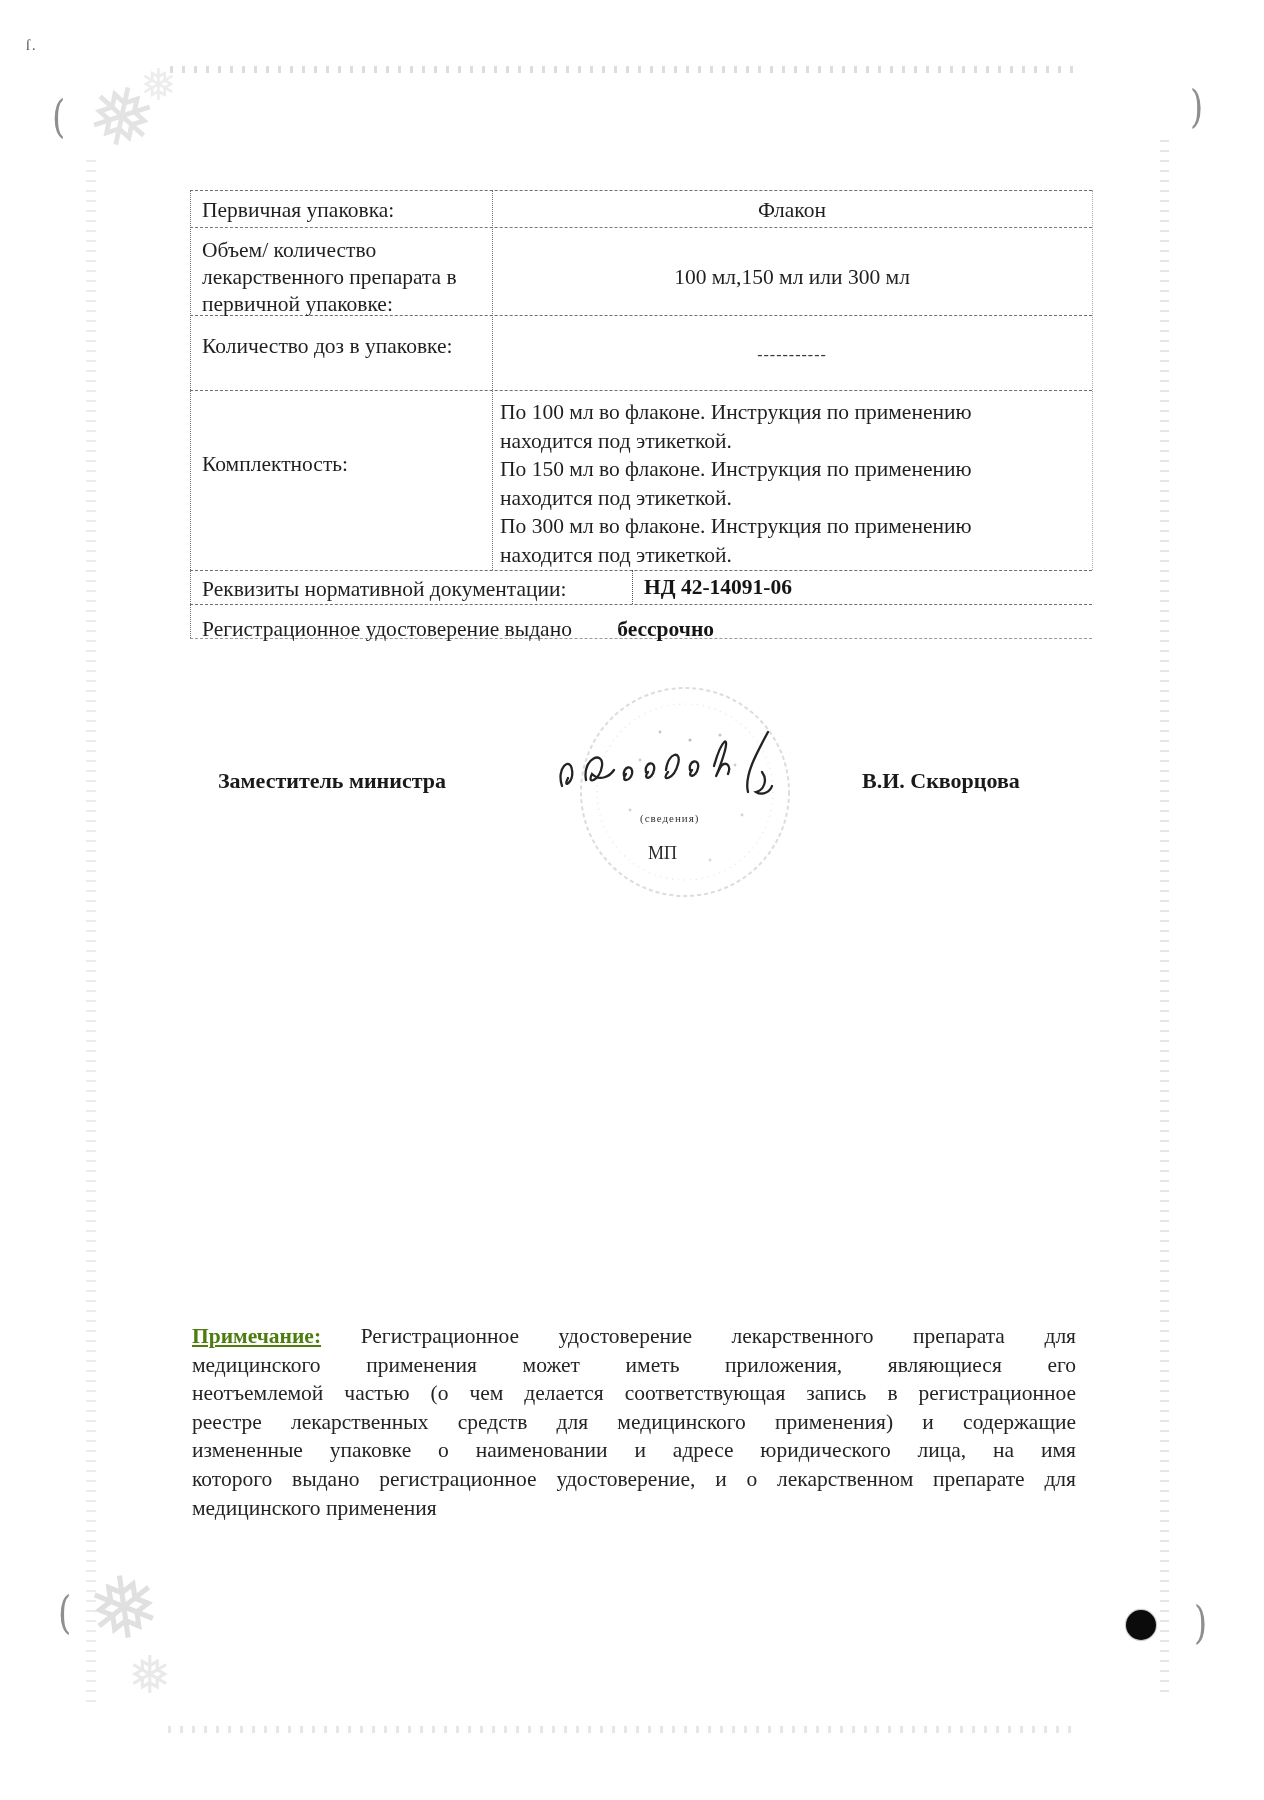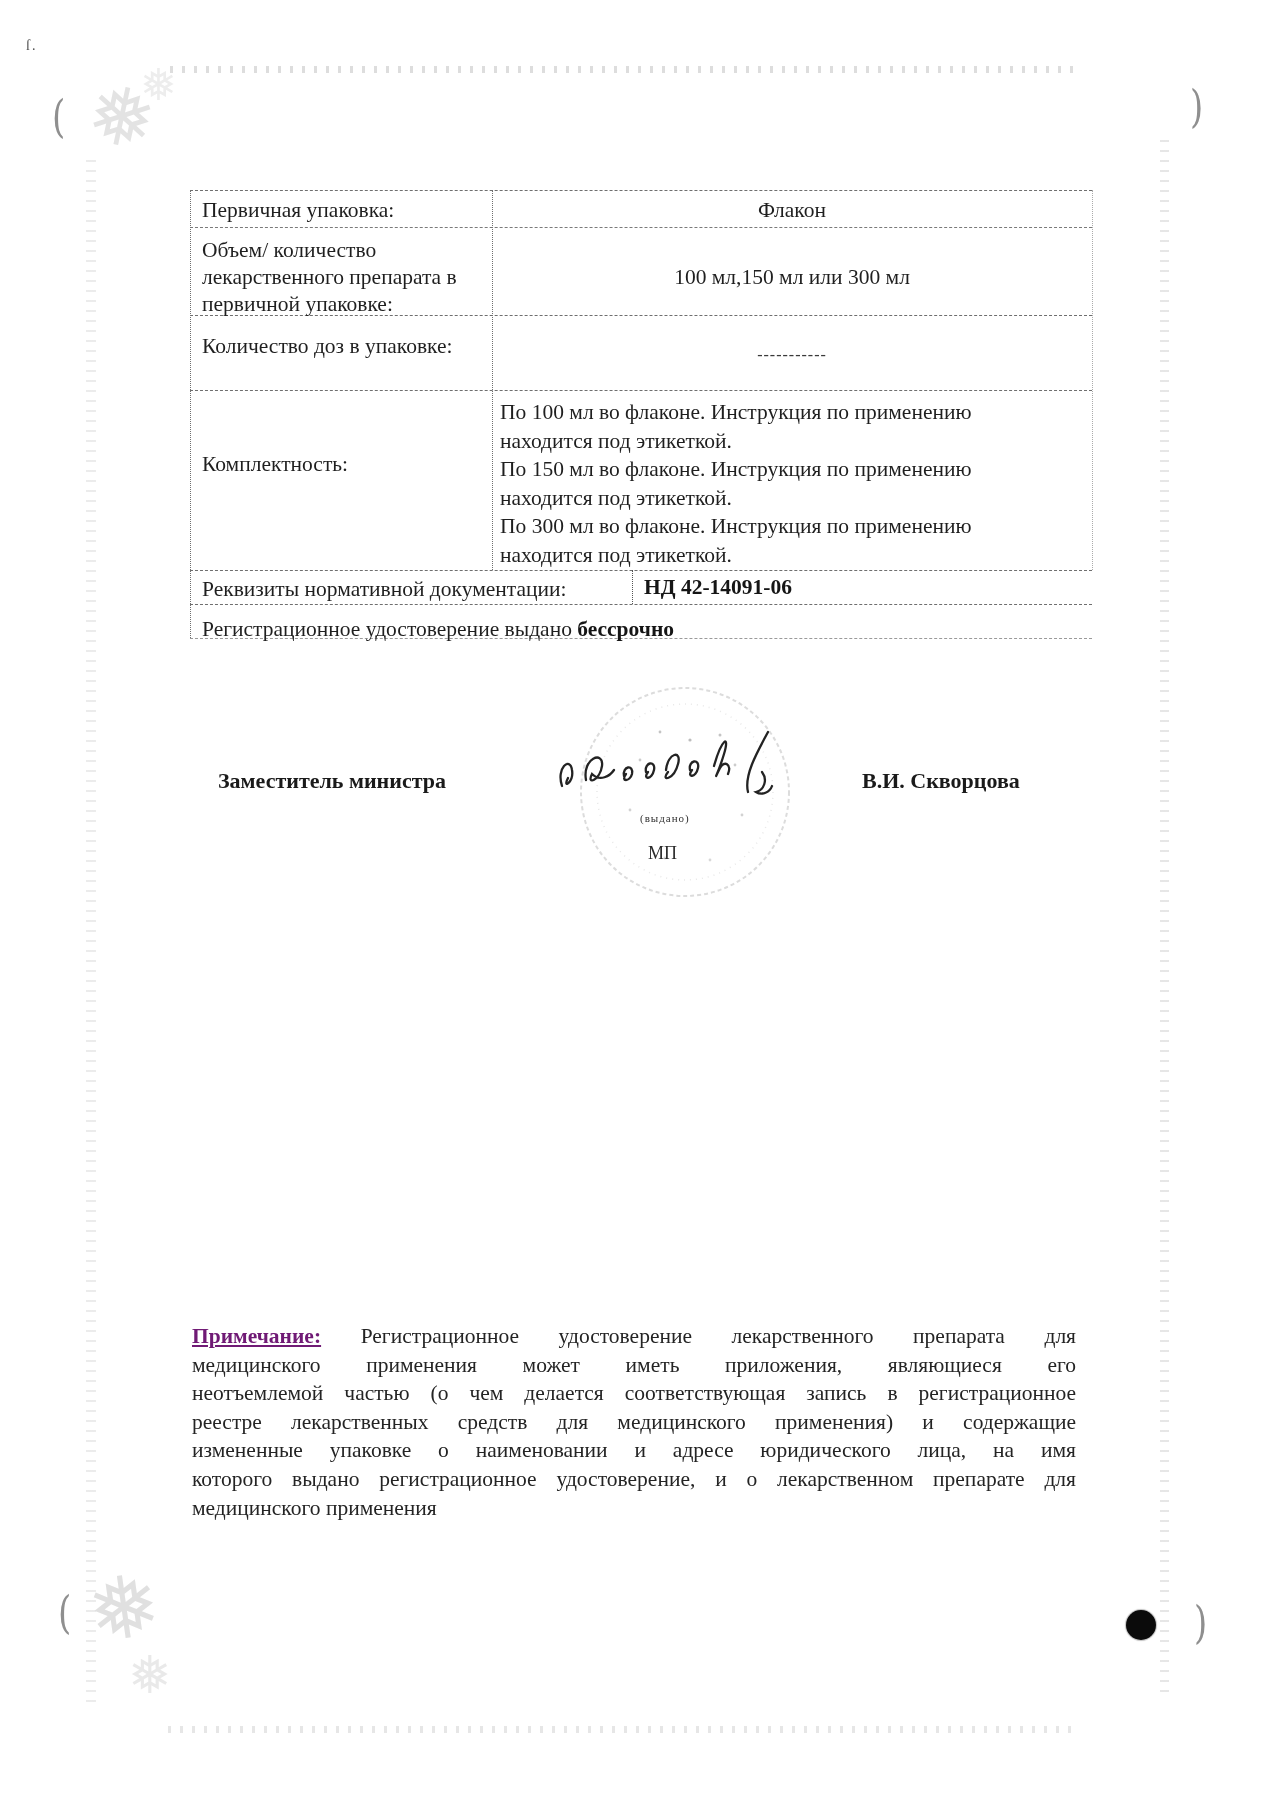--- a/index.html
+++ b/index.html
@@ -27,35 +27,35 @@
   .c-v1{left:492px;top:197px;width:600px;text-align:center;}
   .c-l2{left:202px;top:237px;width:290px;}
   .c-v2{left:492px;top:264px;width:600px;text-align:center;}
   .c-l3{left:202px;top:333px;width:290px;}
   .c-v3{left:492px;top:341px;width:600px;text-align:center;font-size:16px;letter-spacing:1px;color:#3a3a3a;}
   .c-l4{left:202px;top:403px;width:290px;margin-top:48px;}
   .c-v4{left:500px;top:398px;width:548px;line-height:28.6px;}
   .c-l5{left:202px;top:576px;width:425px;}
   .c-v5{left:644px;top:574px;width:430px;font-weight:bold;color:#151515;}
   .c-row6{left:202px;top:616px;width:880px;}
-  .bold{font-weight:bold;color:#151515;}
+  .bold{font-weight:bold;color:#151515;margin-left:40px;}
 
   
   .sig-post{left:204px;top:768px;font-size:22px;font-weight:bold;color:#1a1a1a;margin-left:14px;}
   .sig-name{left:862px;top:768px;font-size:22px;font-weight:bold;color:#1a1a1a;}
   .sig-caption{left:640px;top:812px;font-size:11px;color:#333;letter-spacing:1px;}
   .sig-mp{left:648px;top:843px;font-size:18px;color:#2a2a2a;}
   .stamp{left:570px;top:680px;}
   .ink{left:552px;top:728px;}
 
   
   .note{left:192px;top:1322px;width:884px;font-size:21.5px;line-height:28.6px;color:#242424;}
   .note-line{width:884px;}
   .just{text-align:justify;text-align-last:justify;}
-  .note-label{font-weight:bold;text-decoration:underline;color:#701a75;font-family:Liberation Serif, serif;}
+  .note-label{font-weight:bold;text-decoration:underline;color:#4d7c0f;font-family:Liberation Serif, serif;}
 
   
   .dot{left:1126px;top:1610px;width:30px;height:30px;border-radius:50%;background:#0b0b0b;box-shadow:0 0 1px 1px rgba(0,0,0,.25);}
   .bracket{font-size:34px;color:#8f8f8f;transform:scaleY(1.3);font-family:"DejaVu Serif",serif;}
   .br-tr{left:1190px;top:86px;}
   .br-br{left:1194px;top:1602px;}
   .br-tl{left:52px;top:96px;}
   .br-bl{left:58px;top:1592px;}
   .corner{left:26px;top:38px;font-size:14px;color:#4d4d4d;letter-spacing:2px;}
   .snow{color:#e3e3e3;line-height:1;}
@@ -146,21 +146,21 @@
       <path d="M94 44 C92 34 104 32 102 42 C100 52 90 52 96 44"></path>
       <path d="M114 42 C116 24 130 22 126 36 C122 52 108 54 116 44"></path>
       <path d="M138 42 C136 32 148 30 146 40 C144 50 134 50 140 42"></path>
       <path d="M162 38 C170 10 178 6 172 26 C166 46 160 56 168 40 C172 32 180 36 176 46"></path>
       <path d="M216 4 C204 26 192 48 196 64"></path>
       <path d="M210 44 C216 52 212 62 204 64 C210 68 218 64 220 58"></path>
     </g>
   </svg>
 
   <div class="abs sig-post">Заместитель министра</div>
-  <div class="abs sig-caption">(выдано)</div>
+  <div class="abs sig-caption">(сведения)</div>
   <div class="abs sig-mp">МП</div>
   <div class="abs sig-name">В.И. Скворцова</div>
 
   <div class="abs note">
     <div class="note-line just"><span class="note-label">Примечание:</span> <span>Регистрационное удостоверение лекарственного препарата для</span></div>
     <div class="note-line just">медицинского применения может иметь приложения, являющиеся его</div>
     <div class="note-line just">неотъемлемой частью (о чем делается соответствующая запись в регистрационное</div>
     <div class="note-line just">реестре лекарственных средств для медицинского применения) и содержащие</div>
     <div class="note-line just">измененные упаковке о наименовании и адресе юридического лица, на имя</div>
     <div class="note-line just">которого выдано регистрационное удостоверение, и о лекарственном препарате для</div>

